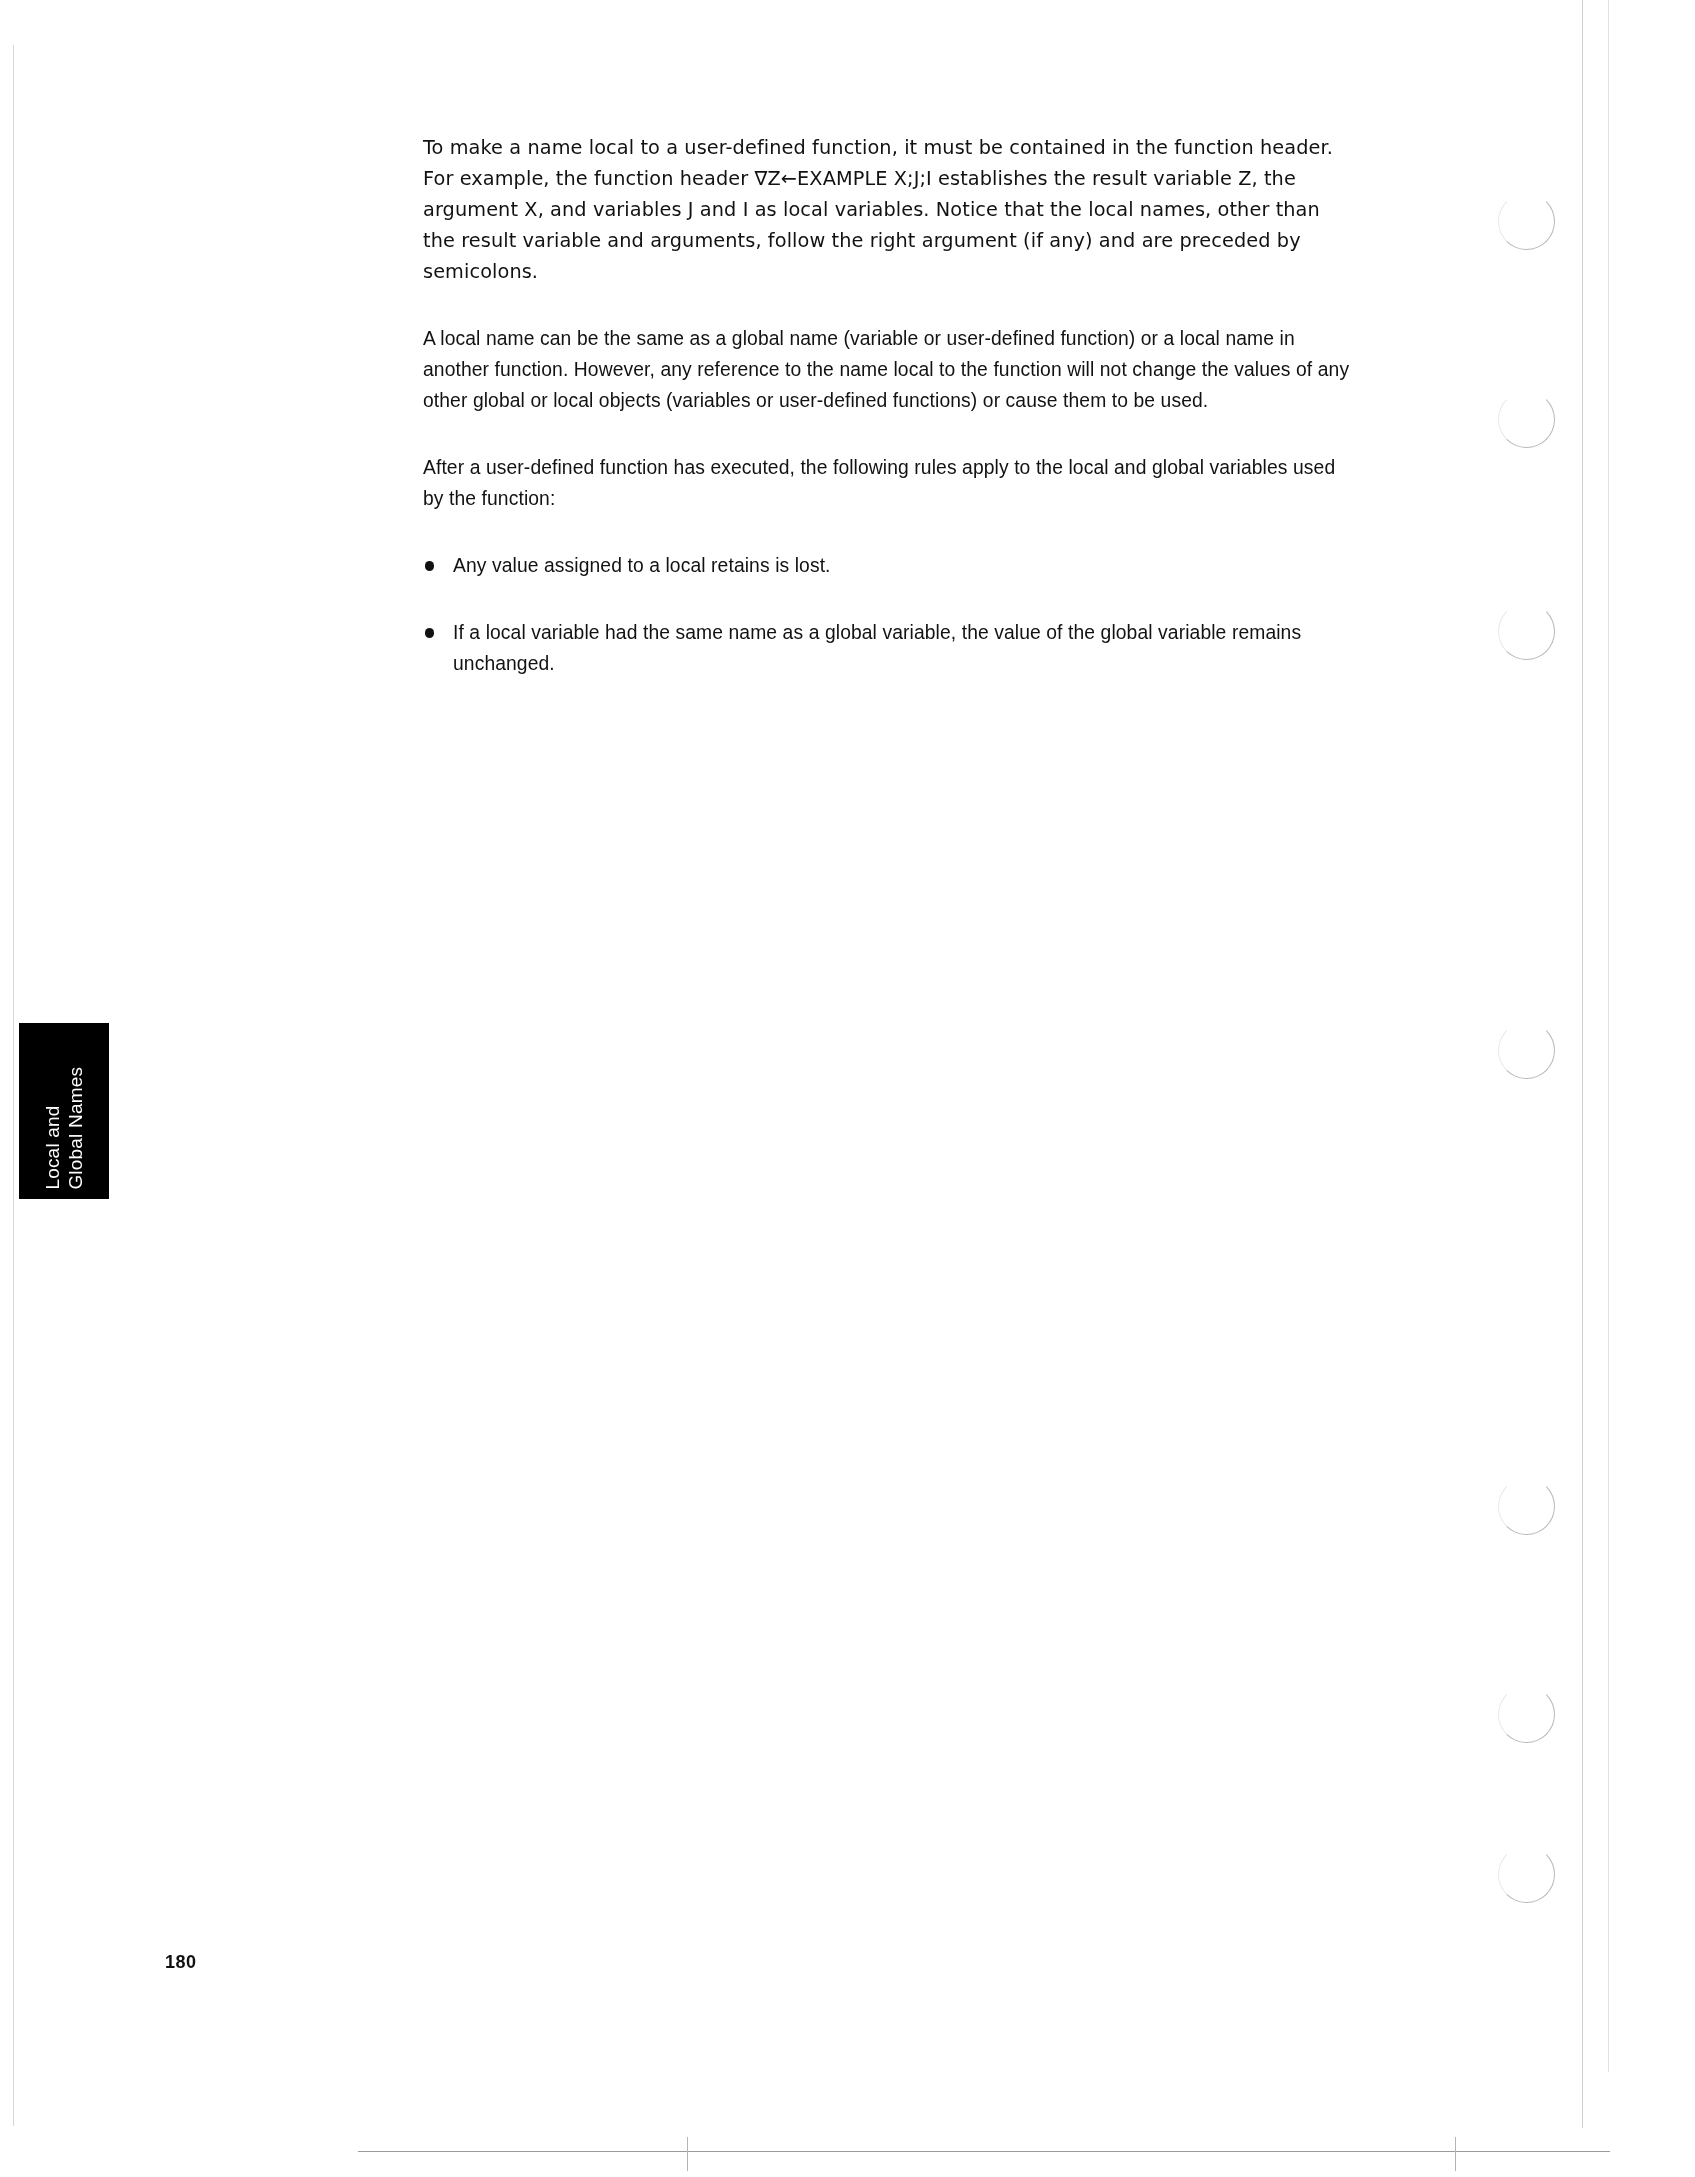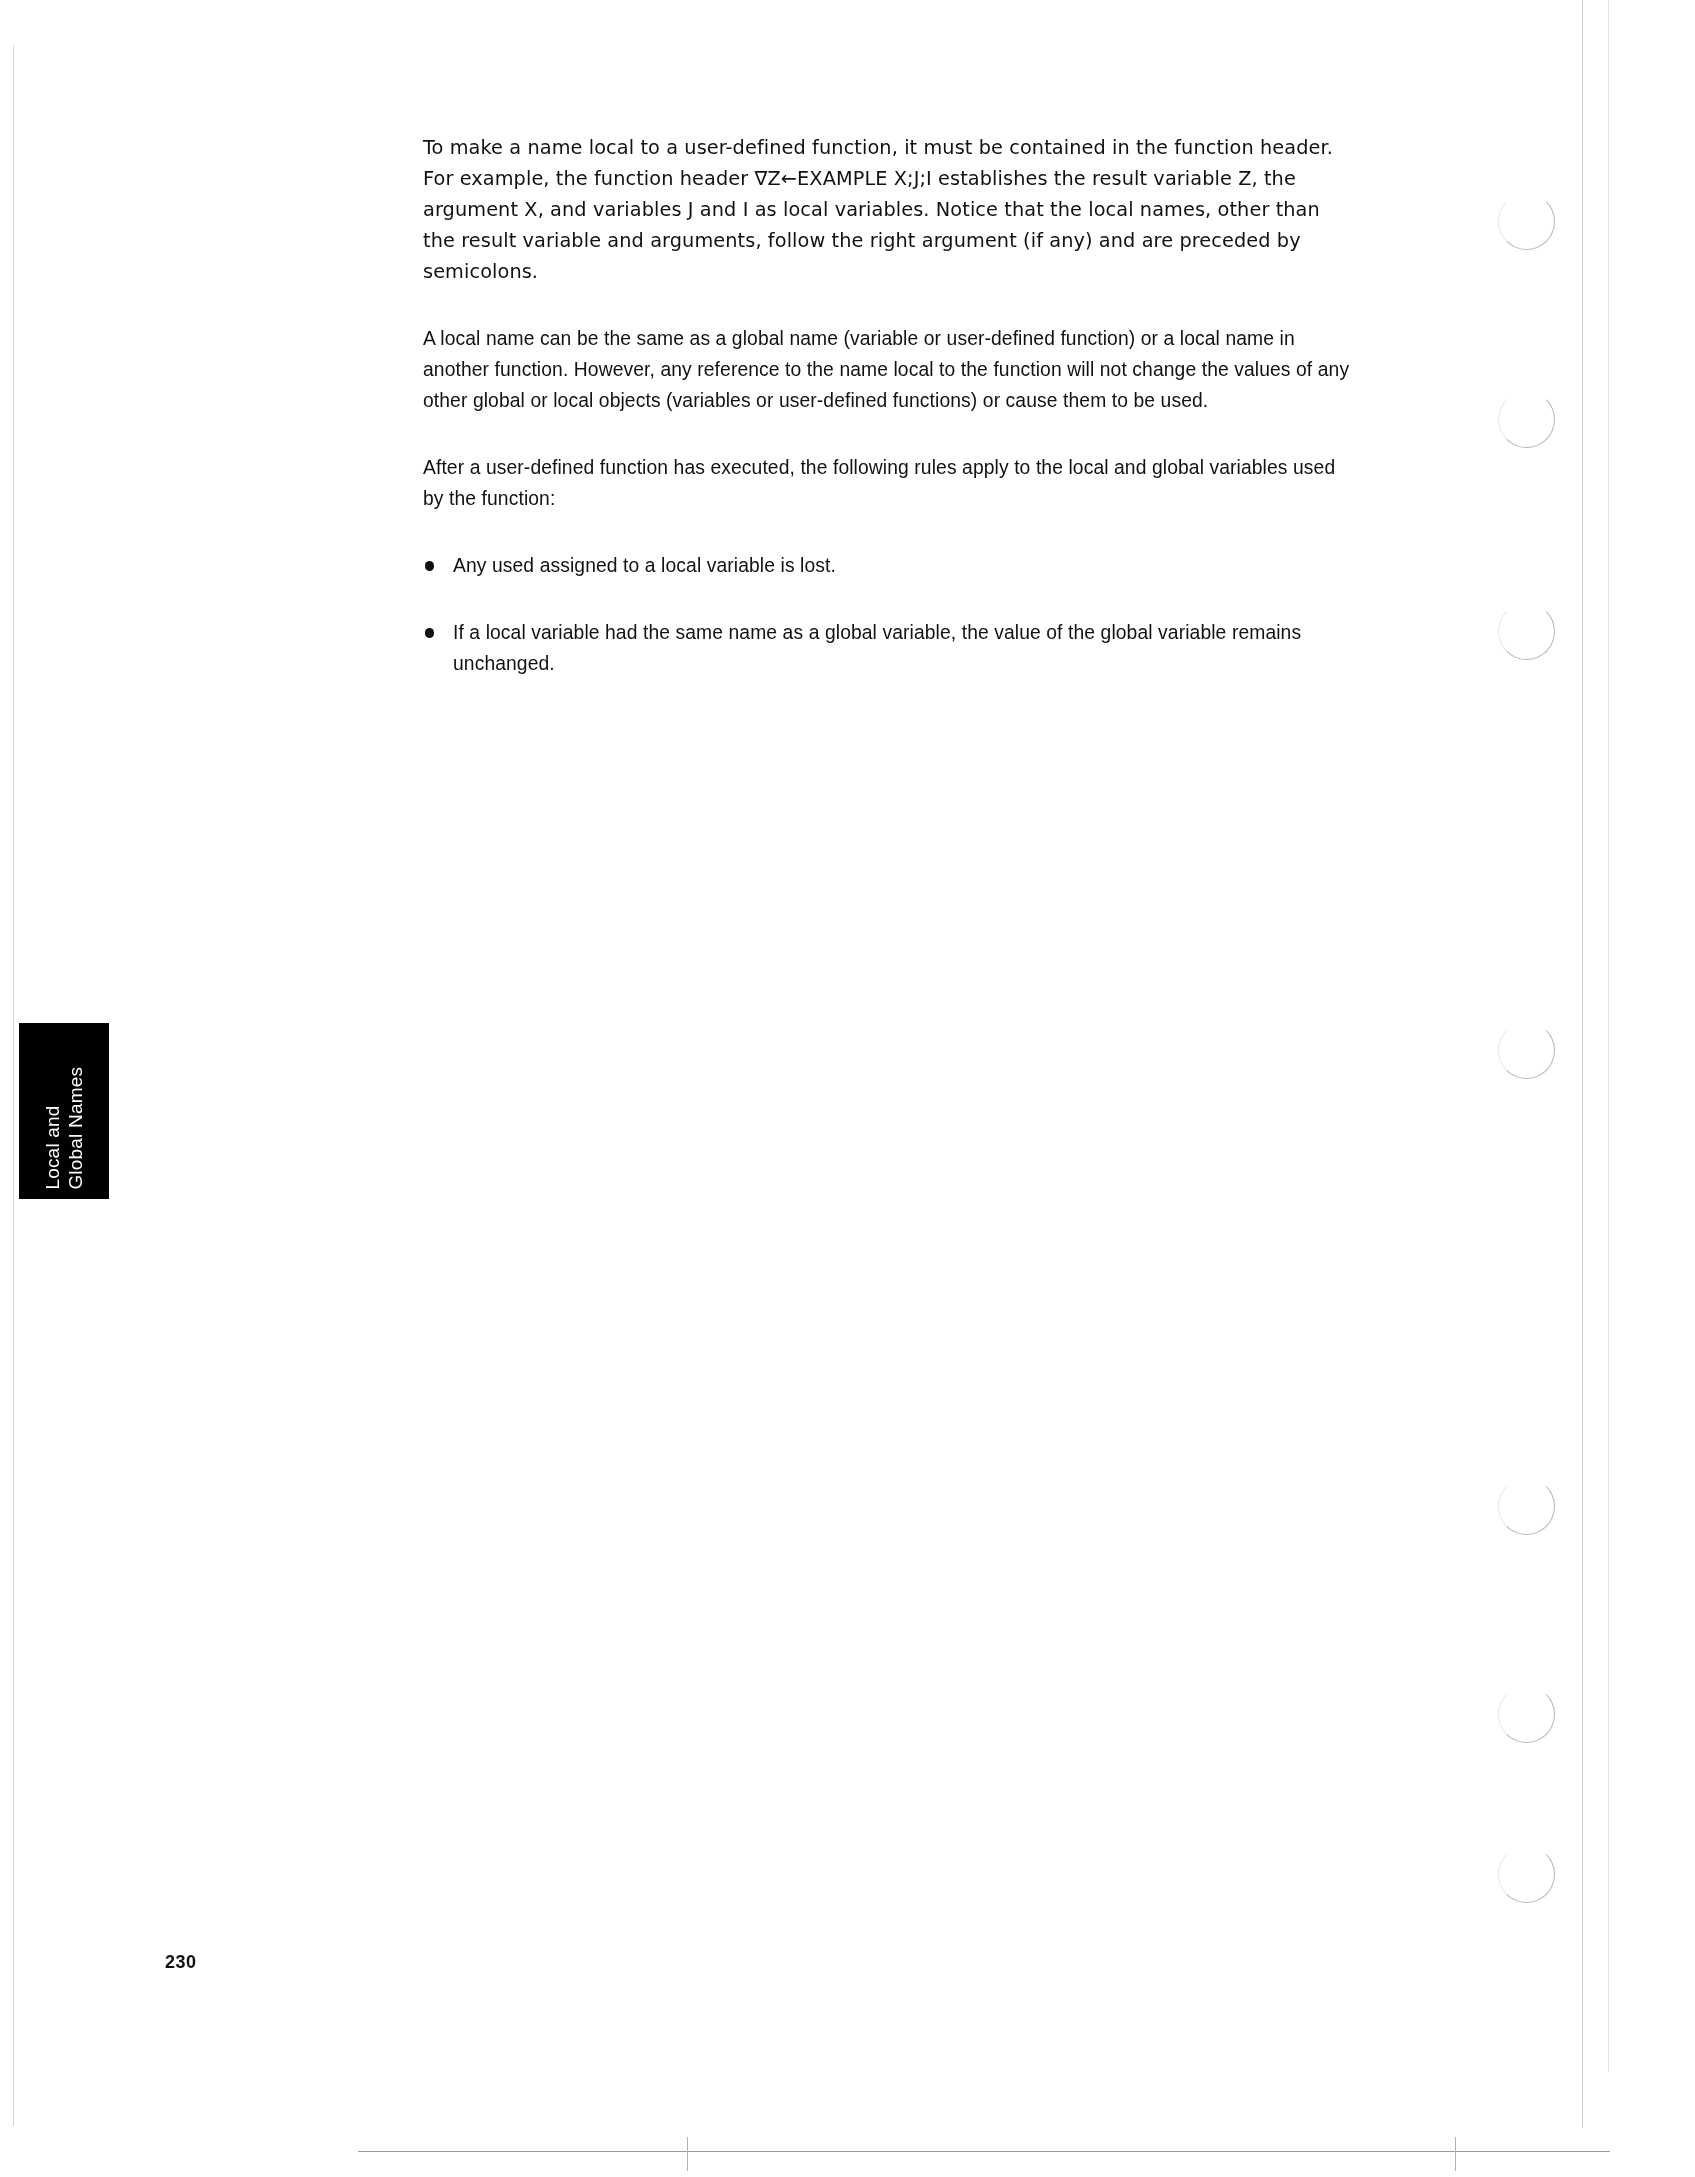--- a/index.html
+++ b/index.html
@@ -182,29 +182,29 @@
   </div>
 
   <div class="content">
     <p class="para apl">To make a name local to a user-defined function, it must be contained in the function header.  For example, the function header ∇Z←EXAMPLE X;J;I establishes the result variable Z, the argument X, and variables J and I as local variables. Notice that the local names, other than the result variable and arguments, follow the right argument (if any) and are preceded by semicolons.</p>
     <p class="para">A local name can be the same as a global name (variable or user-defined function) or a local name in another function.  However, any reference to the name local to the function will not change the values of any other global or local objects (variables or user-defined functions) or cause them to be used.</p>
     <p class="para">After a user-defined function has executed, the following rules apply to the local and global variables used by the function:</p>
 
     <ul class="bullets">
       <li>
         <span class="dot"></span>
-        <span>Any used assigned to a local variable is lost.</span>
+        <span>Any value assigned to a local retains is lost.</span>
       </li>
       <li>
         <span class="dot"></span>
         <span>If a local variable had the same name as a global variable, the value of the global variable remains unchanged.</span>
       </li>
     </ul>
   </div>
 
-  <div class="folio">230</div>
+  <div class="folio">180</div>
 
   <div class="bottom-rule"></div>
   <div class="bottom-tick" style="left: 687px;"></div>
   <div class="bottom-tick" style="left: 1455px;"></div>
 
 </div>
 
 
 </body></html>

